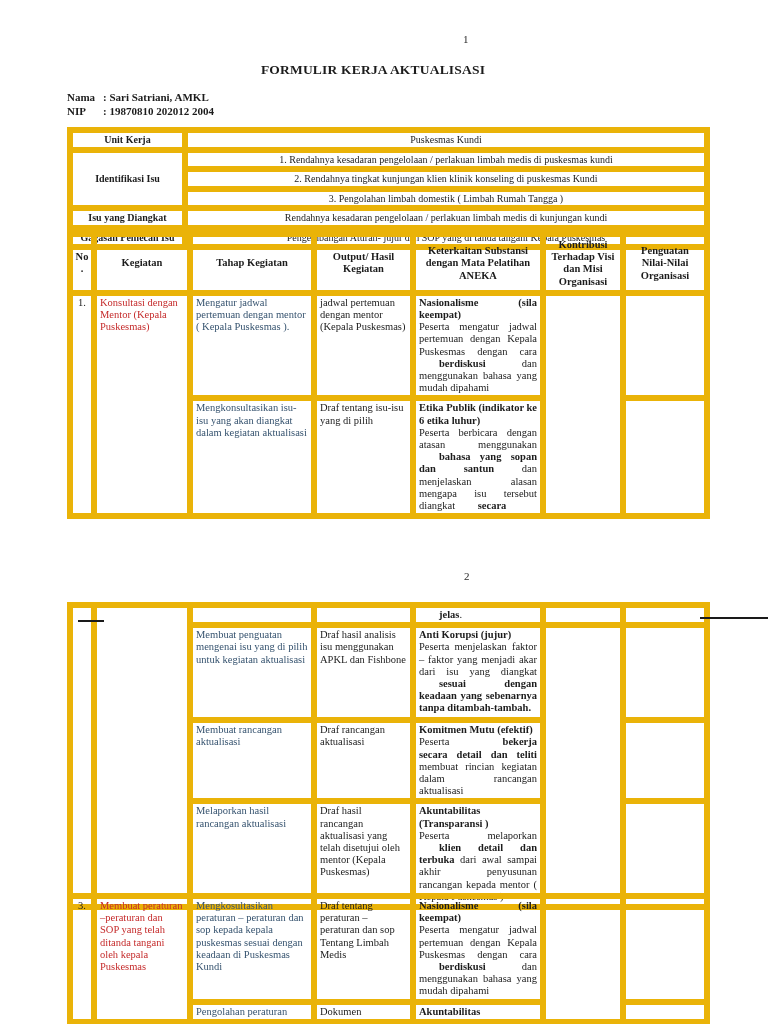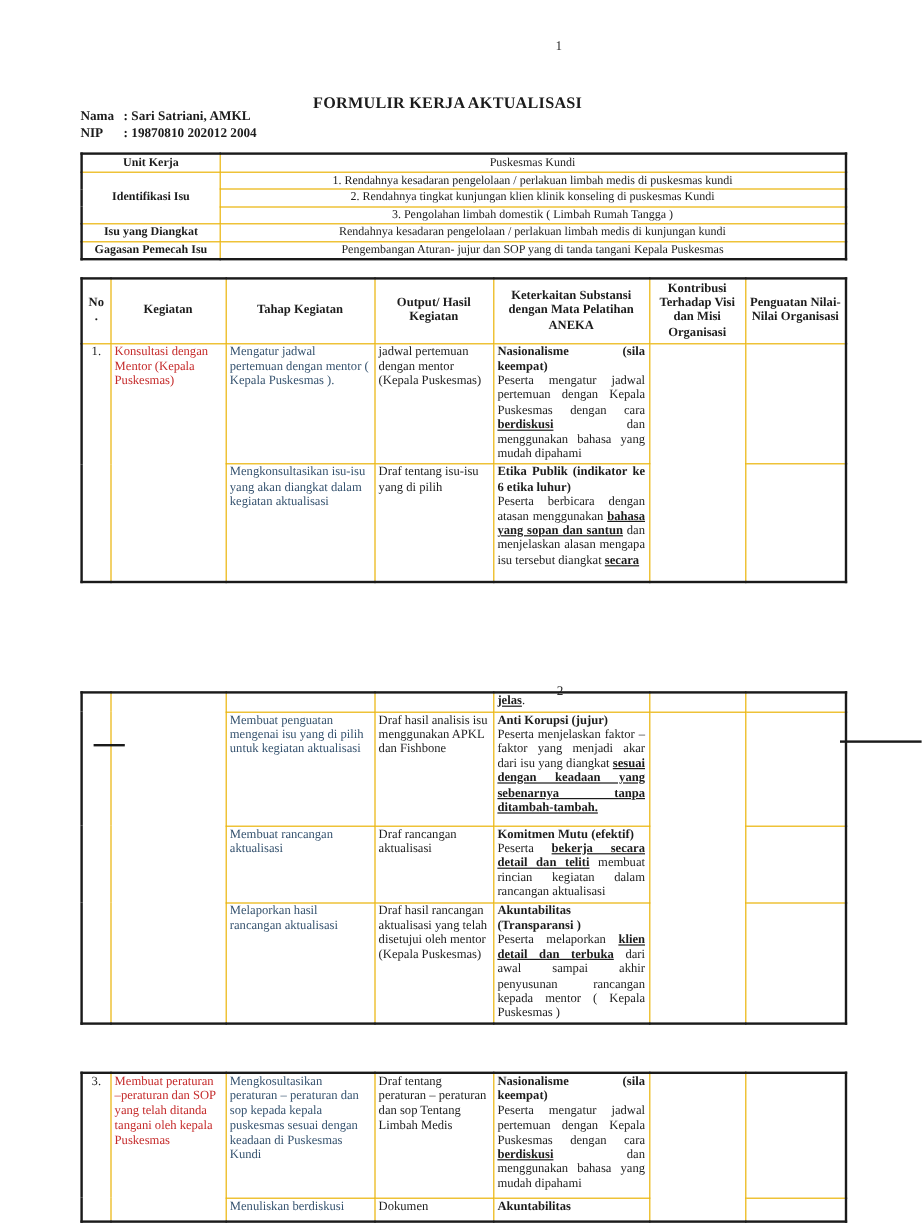--- a/index.html
+++ b/index.html
@@ -4,43 +4,43 @@
 <style>
   html,body{margin:0;padding:0;}
   body{
     width:768px;height:1024px;position:relative;overflow:hidden;
     background:#ffffff;color:#1c1c1c;
     font-family:"Liberation Serif", serif;
   }
   .abs{position:absolute;}
   
   .page-num{font-size:11px;color:#2a2a2a;}
-  .doc-title{left:67px;top:62px;width:612px;text-align:center;font-weight:bold;font-size:13.5px;letter-spacing:.2px;margin-top:16px;}
+  .doc-title{left:67px;top:62px;width:612px;text-align:center;font-weight:bold;font-size:13.5px;letter-spacing:.2px;}
   .identity{left:67px;top:90px;font-size:11px;font-weight:bold;line-height:14px;}
   .identity .row{display:flex;}
   .identity .lab{width:36px;}
   
   table.doc{border-collapse:collapse;table-layout:fixed;width:637px;border:2px solid #1a1a1a;}
-  table.doc td, table.doc th{border:1px solid #eab308;vertical-align:top;padding:1px 3px;font-size:10.5px;line-height:12.2px;overflow:hidden;}
+  table.doc td, table.doc th{border:6px solid #eab308;vertical-align:top;padding:1px 3px;font-size:10.5px;line-height:12.2px;overflow:hidden;}
   table.doc th{font-weight:bold;text-align:center;vertical-align:middle;padding:2px;}
   
   #info-table{left:67px;top:127px;}
   #info-table td{font-size:10px;line-height:11.5px;text-align:center;}
   #info-table td.lab{font-weight:bold;text-align:center;vertical-align:middle;}
   
   .cell-no{text-align:center;}
   .cell-keg{color:#c52b2b;}
   .cell-tahap{color:#36536f;}
   .cell-ket{text-align:justify;}
   .ket-title{font-weight:bold;text-align:justify;}
   .b{font-weight:bold;}
-  .u{text-decoration:underline;}
+  .u{margin-left:20px;}
   .pre{white-space:pre-line;}
   #main-table-1{left:67px;top:231px;}
-  #cont-table{left:67px;top:576px;border-radius:18px;}
+  #cont-table{left:67px;top:602px;border-radius:18px;}
   #row3-table{left:67px;top:893px;}
   
   .stray{background:#1a1a1a;}
 </style>
 </head>
 <body>
 
 <div class="abs page-num" style="left:463px;top:33px;">1</div>
 
 <div class="abs doc-title">FORMULIR KERJA AKTUALISASI</div>
@@ -204,21 +204,21 @@
     <td class="cell-tahap">Mengkosultasikan peraturan – peraturan dan sop kepada kepala puskesmas sesuai dengan keadaan di Puskesmas Kundi</td>
     <td>Draf tentang peraturan – peraturan dan sop Tentang Limbah Medis</td>
     <td class="cell-ket">
       <div class="ket-title">Nasionalisme (sila keempat)</div>
       <div><span>Peserta mengatur jadwal pertemuan dengan Kepala Puskesmas dengan cara </span><span class="b u">berdiskusi</span><span> dan menggunakan bahasa yang mudah dipahami</span></div>
     </td>
     <td rowspan="2"></td>
     <td></td>
   </tr>
   <tr style="height:20px">
-    <td class="cell-tahap">Menuliskan berdiskusi</td>
+    <td class="cell-tahap">Pengolahan peraturan</td>
     <td>Dokumen</td>
     <td class="cell-ket">
       <div class="ket-title">Akuntabilitas</div>
     </td>
     <td></td>
   </tr>
 </tbody>
   </table>
 
 <div class="abs stray" style="left:78px;top:620px;width:26px;height:2px;"></div>

